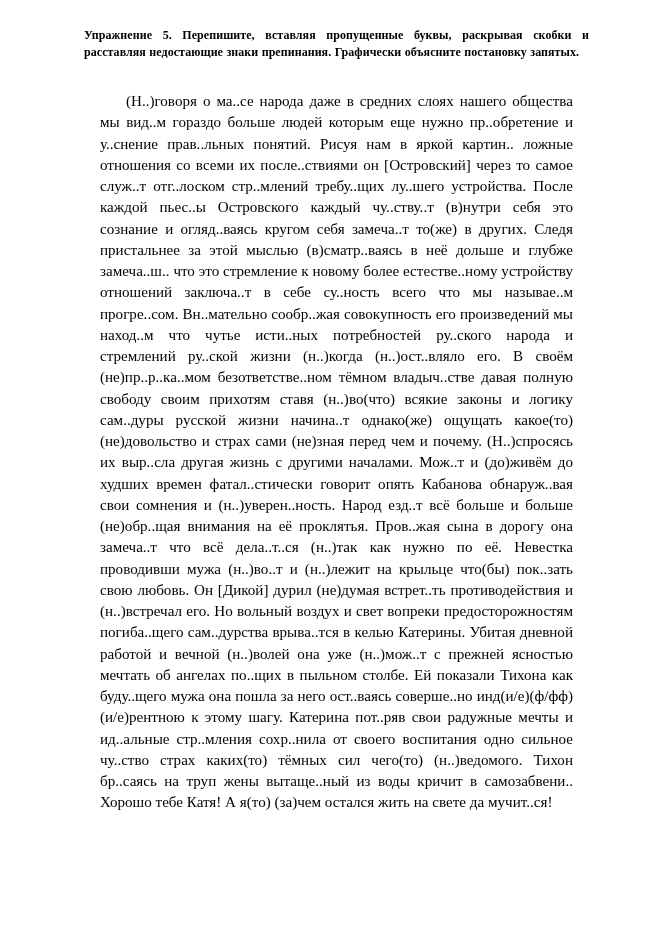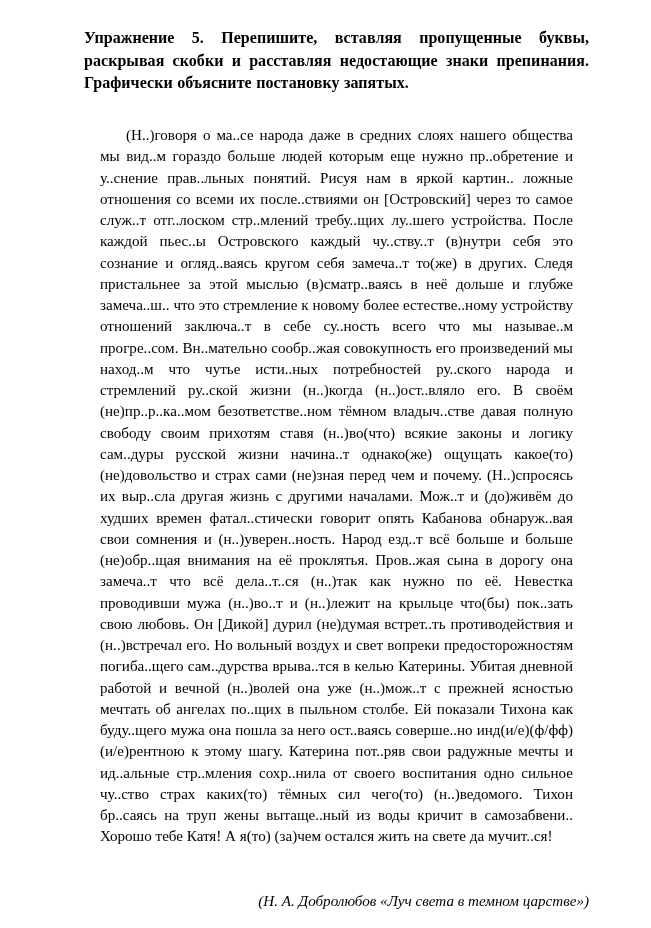--- a/index.html
+++ b/index.html
@@ -24,21 +24,21 @@
   .content {
     position: absolute;
     left: 84px;
     top: 27px;
     width: 505px;
   }
 
   .exercise-heading {
     font-family: "Liberation Serif", "DejaVu Serif", serif;
     font-weight: bold;
-    font-size: 16px;
+    font-size: 12px;
     line-height: 1.42;
     text-align: justify;
     text-align-last: left;
     margin: 0;
     letter-spacing: 0.05px;
     word-spacing: 0.4px;
   }
 
   .body-text {
     font-family: "Liberation Serif", "DejaVu Serif", serif;
@@ -66,16 +66,15 @@
 </head>
 <body>
 
 <div class="page">
   <div class="content">
 
     <p class="exercise-heading">Упражнение 5. Перепишите, вставляя пропущенные буквы, раскрывая скобки и расставляя недостающие знаки препинания. Графически объясните постановку запятых.</p>
 
     <p class="body-text">(Н..)говоря о ма..се народа даже в средних слоях нашего общества мы вид..м гораздо больше людей которым еще нужно пр..обретение и у..снение прав..льных понятий. Рисуя нам в яркой картин.. ложные отношения со всеми их после..ствиями он [Островский] через то самое служ..т отг..лоском стр..млений требу..щих лу..шего устройства. После каждой пьес..ы Островского каждый чу..ству..т (в)нутри себя это сознание и огляд..ваясь кругом себя замеча..т то(же) в других. Следя пристальнее за этой мыслью (в)сматр..ваясь в неё дольше и глубже замеча..ш.. что это стремление к новому более естестве..ному устройству отношений заключа..т в себе су..ность всего что мы называе..м прогре..сом. Вн..мательно сообр..жая совокупность его произведений мы наход..м что чутье исти..ных потребностей ру..ского народа и стремлений ру..ской жизни (н..)когда (н..)ост..вляло его. В своём (не)пр..р..ка..мом безответстве..ном тёмном владыч..стве давая полную свободу своим прихотям ставя (н..)во(что) всякие законы и логику сам..дуры русской жизни начина..т однако(же) ощущать какое(то) (не)довольство и страх сами (не)зная перед чем и почему. (Н..)спросясь их выр..сла другая жизнь с другими началами. Мож..т и (до)живём до худших времен фатал..стически говорит опять Кабанова обнаруж..вая свои сомнения и (н..)уверен..ность. Народ езд..т всё больше и больше (не)обр..щая внимания на её проклятья. Пров..жая сына в дорогу она замеча..т что всё дела..т..ся (н..)так как нужно по её. Невестка проводивши мужа (н..)во..т и (н..)лежит на крыльце что(бы) пок..зать свою любовь. Он [Дикой] дурил (не)думая встрет..ть противодействия и (н..)встречал его. Но вольный воздух и свет вопреки предосторожностям погиба..щего сам..дурства врыва..тся в келью Катерины. Убитая дневной работой и вечной (н..)волей она уже (н..)мож..т с прежней ясностью мечтать об ангелах по..щих в пыльном столбе. Ей показали Тихона как буду..щего мужа она пошла за него ост..ваясь соверше..но инд(и/е)(ф/фф)(и/е)рентною к этому шагу. Катерина пот..ряв свои радужные мечты и ид..альные стр..мления сохр..нила от своего воспитания одно сильное чу..ство страх каких(то) тёмных сил чего(то) (н..)ведомого. Тихон бр..саясь на труп жены вытаще..ный из воды кричит в самозабвени.. Хорошо тебе Катя! А я(то) (за)чем остался жить на свете да мучит..ся!</p>
 
-    <p class="attribution">(Н. А. Добролюбов «Луч света в темном царстве»)</p>
 
   </div>
 </div>
 
 </body></html>

